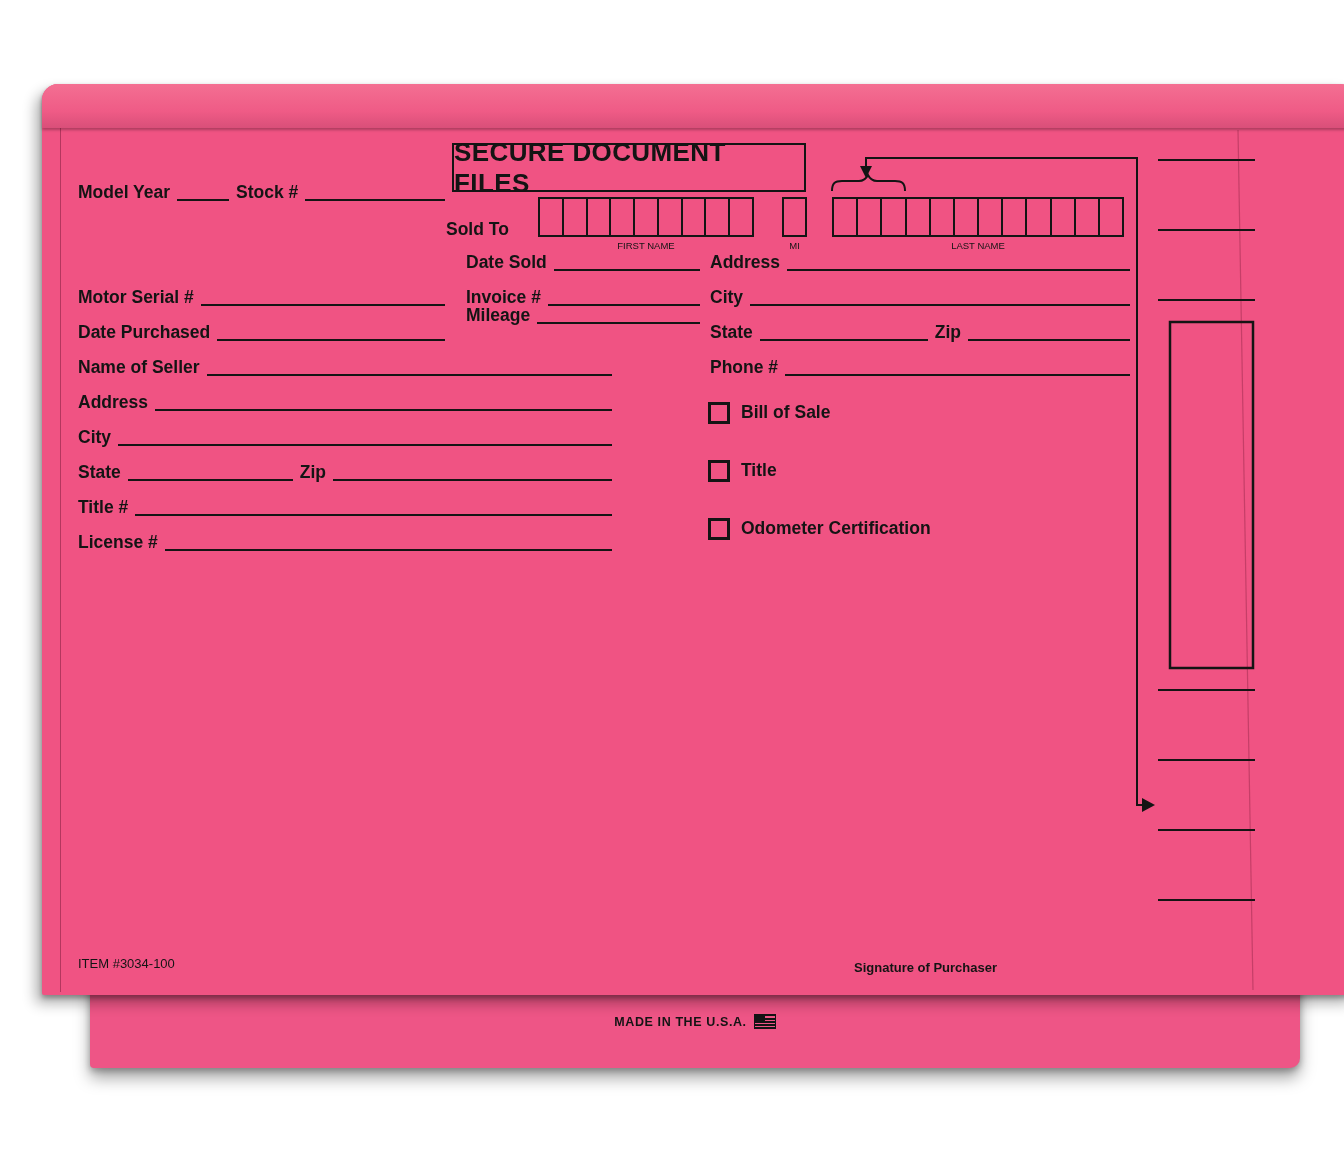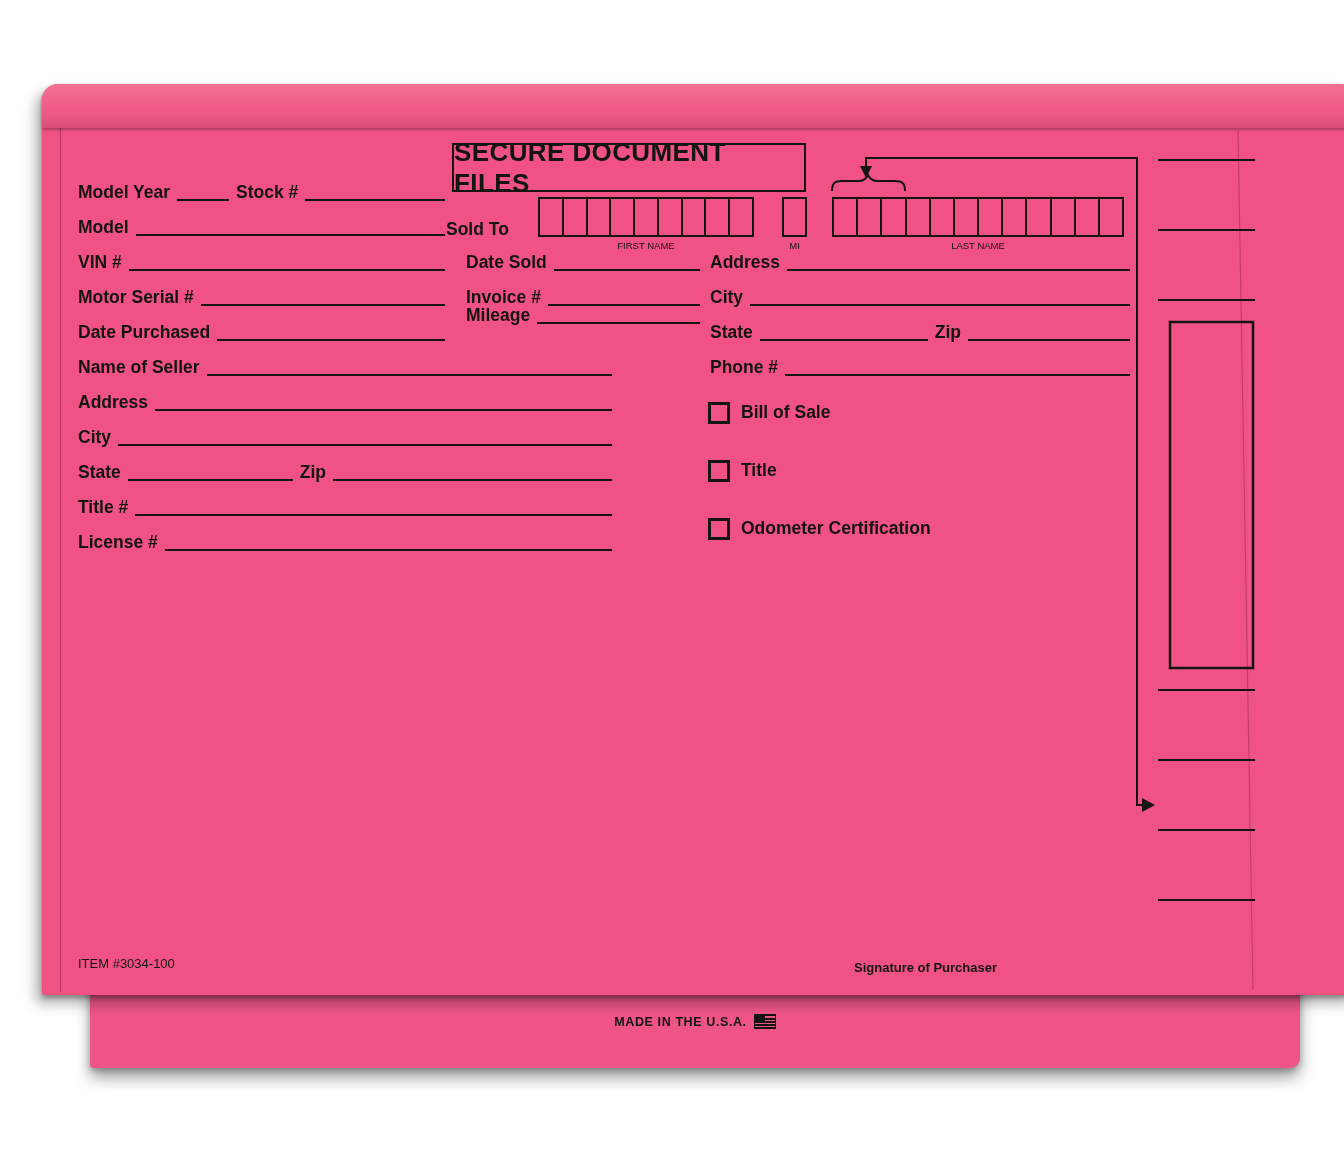--- a/index.html
+++ b/index.html
@@ -78,28 +78,20 @@
     <div class="title-box">
       <span>SECURE DOCUMENT FILES</span>
     </div>
 
     <div class="row" style="left:36px;top:95px;width:367px;">
       <span class="lbl">Model Year</span>
       <span class="fill" style="width:52px"></span>
       <span class="lbl">Stock #</span>
       <span class="fill grow"></span>
     </div>
-    <div class="row" style="left:36px;top:130px;width:367px;">
-      <span class="lbl">Model</span>
-      <span class="fill grow"></span>
-    </div>
-    <div class="row" style="left:36px;top:165px;width:367px;">
-      <span class="lbl">VIN #</span>
-      <span class="fill grow"></span>
-    </div>
     <div class="row" style="left:36px;top:200px;width:367px;">
       <span class="lbl">Motor Serial #</span>
       <span class="fill grow"></span>
     </div>
     <div class="row" style="left:36px;top:270px;width:534px;">
       <span class="lbl">Name of Seller</span>
       <span class="fill grow"></span>
     </div>
     <div class="row" style="left:36px;top:235px;width:367px;">
       <span class="lbl">Date Purchased</span>

